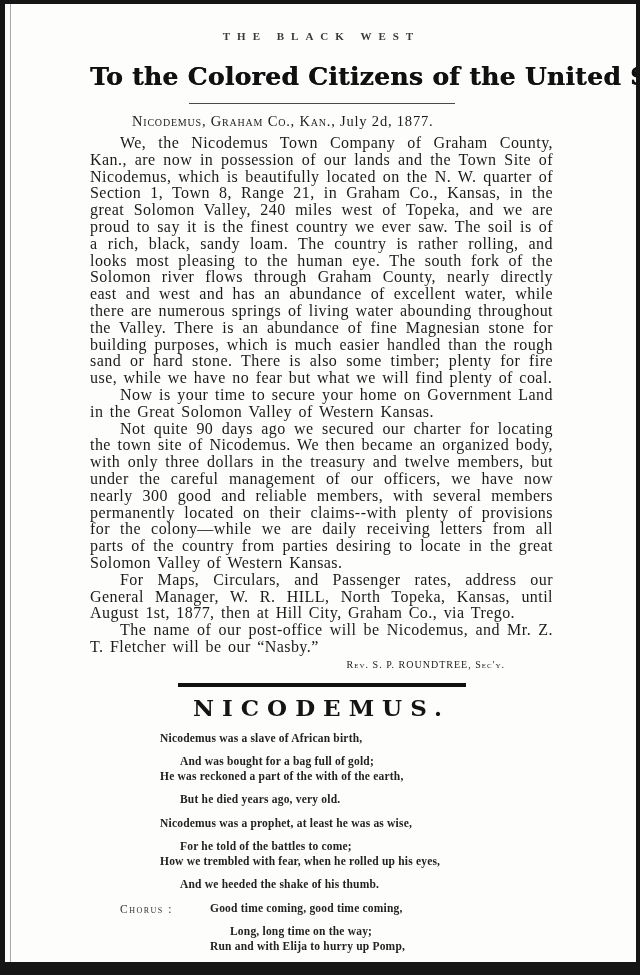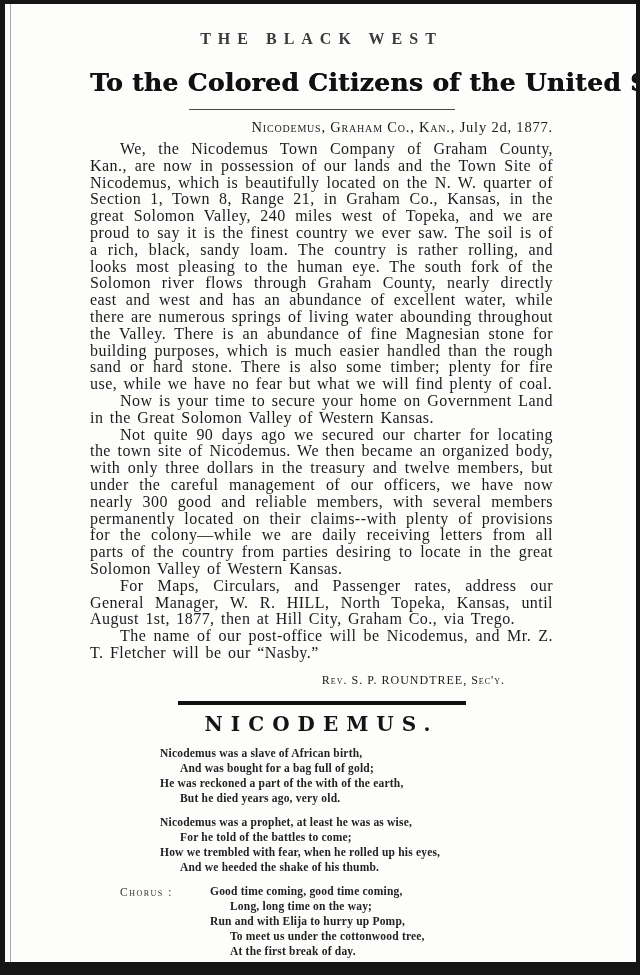--- a/index.html
+++ b/index.html
@@ -33,21 +33,21 @@
     position: relative;
     box-sizing: border-box;
     width: 100%;
     height: 100%;
     padding: 0 83px 0 85px;
     filter: blur(0.2px);
   }
   .masthead {
     margin-top: 26px;
     text-align: center;
-    font-size: 16px;
+    font-size: 11px;
     font-weight: bold;
     letter-spacing: 7px;
     color: #3a3a3a;
   }
   .headline {
     margin-top: 20px;
     text-align: center;
     font-family: "DejaVu Serif", serif;
     font-weight: bold;
     font-size: 25px;
@@ -57,21 +57,21 @@
     white-space: nowrap;
   }
   .headline-rule {
     width: 266px;
     height: 1px;
     margin: 12px auto 0 auto;
     background: #4a4a4a;
   }
   .dateline {
     margin-top: 9px;
-    text-align: right;
+    text-align: left;
     padding-left: 42px;
     font-size: 14.5px;
     font-variant: small-caps;
     letter-spacing: 0.8px;
     white-space: nowrap;
   }
   .dateline .date-part {
     font-variant: normal;
   }
   .body-text {
@@ -80,58 +80,59 @@
     font-size: 16px;
     line-height: 16.8px;
     letter-spacing: 0.45px;
     word-spacing: 2px;
   }
   .body-text p {
     margin: 0;
     text-indent: 30px;
   }
   .signature {
-    margin-top: 11px;
+    margin-top: 3px;
     text-align: right;
     padding-right: 48px;
-    font-size: 12px;
+    font-size: 10px;
     font-variant: small-caps;
     letter-spacing: 1px;
   }
   .section-divider {
     width: 288px;
     margin: 13px auto 0 auto;
     border-top: 3px solid #111;
     border-bottom: 1px solid #111;
     height: 3px;
     box-sizing: border-box;
   }
   .poem-title {
     margin-top: 7px;
     text-align: center;
     font-family: "DejaVu Serif", serif;
-    font-size: 20px;
+    font-size: 23px;
     font-weight: bold;
     letter-spacing: 8px;
     color: #141414;
   }
   .poem {
     margin-top: 10px;
     font-size: 11.5px;
     font-weight: 700;
     line-height: 15px;
     letter-spacing: 0.2px;
     color: #222;
   }
   .stanza {
     margin-left: 70px;
     margin-bottom: 9px;
   }
   .poem-line.indented {
     padding-left: 20px;
+    margin-top: 8px;
   }
   .chorus {
     position: relative;
     margin-left: 120px;
     margin-top: 9px;
   }
   .chorus-label {
     position: absolute;
     left: -90px;
     top: 1px;

